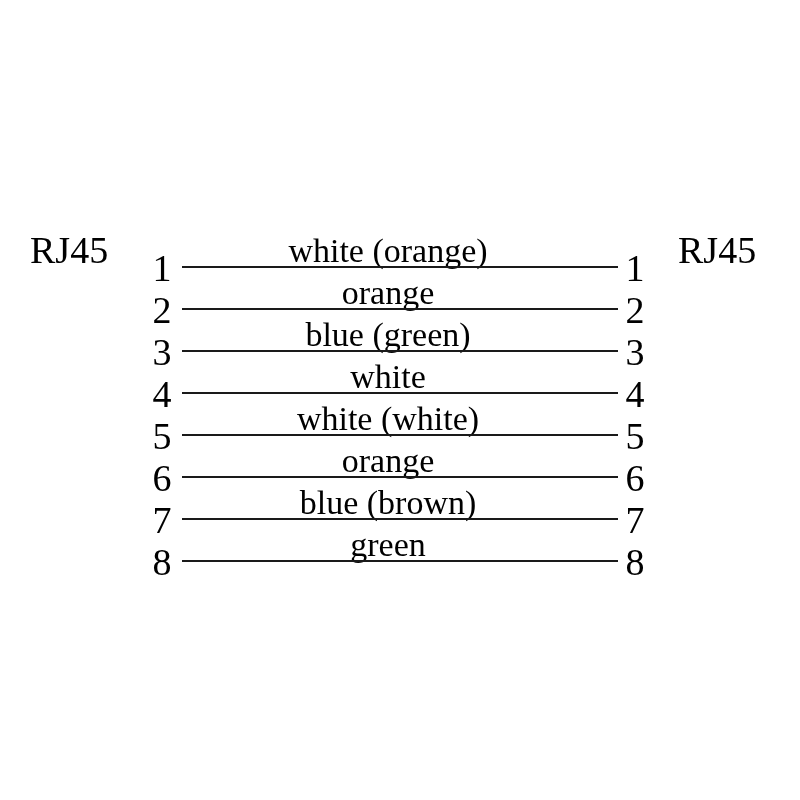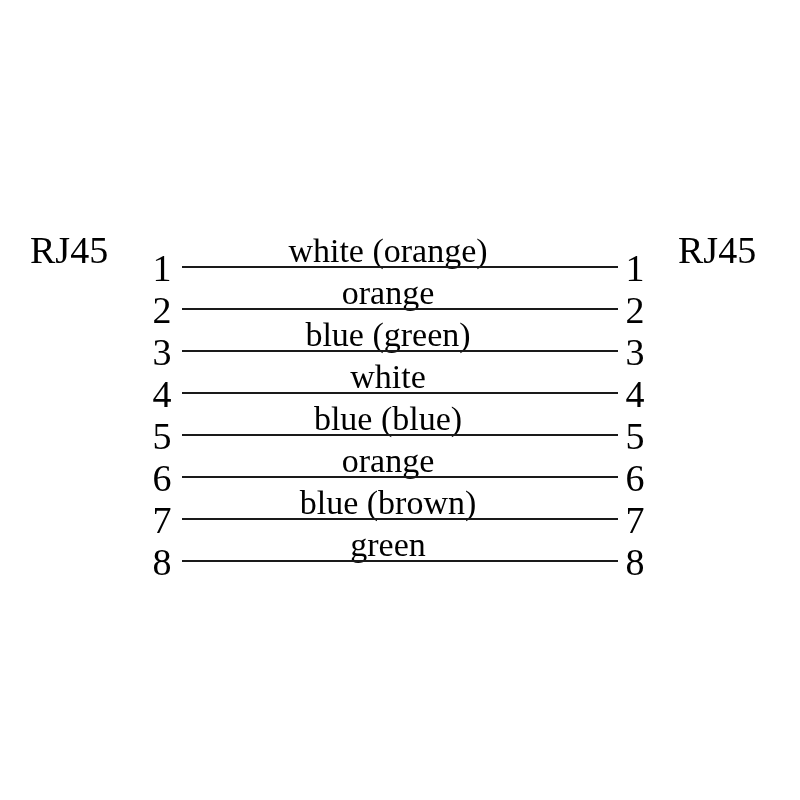--- a/index.html
+++ b/index.html
@@ -94,21 +94,21 @@
 
   <div class="row" style="top:393px">
     <span class="pin pin-left">4</span>
     <div class="wire-label">white</div>
     <div class="wire-line"></div>
     <span class="pin pin-right">4</span>
   </div>
 
   <div class="row" style="top:435px">
     <span class="pin pin-left">5</span>
-    <div class="wire-label">blue (blue)</div>
+    <div class="wire-label">white (white)</div>
     <div class="wire-line"></div>
     <span class="pin pin-right">5</span>
   </div>
 
   <div class="row" style="top:477px">
     <span class="pin pin-left">6</span>
     <div class="wire-label">orange</div>
     <div class="wire-line"></div>
     <span class="pin pin-right">6</span>
   </div>

